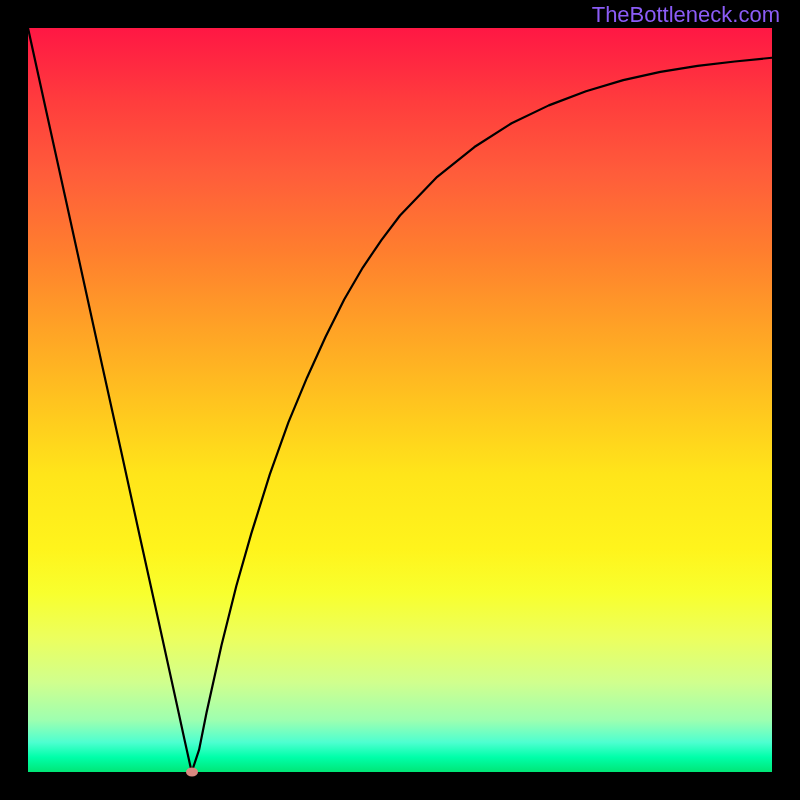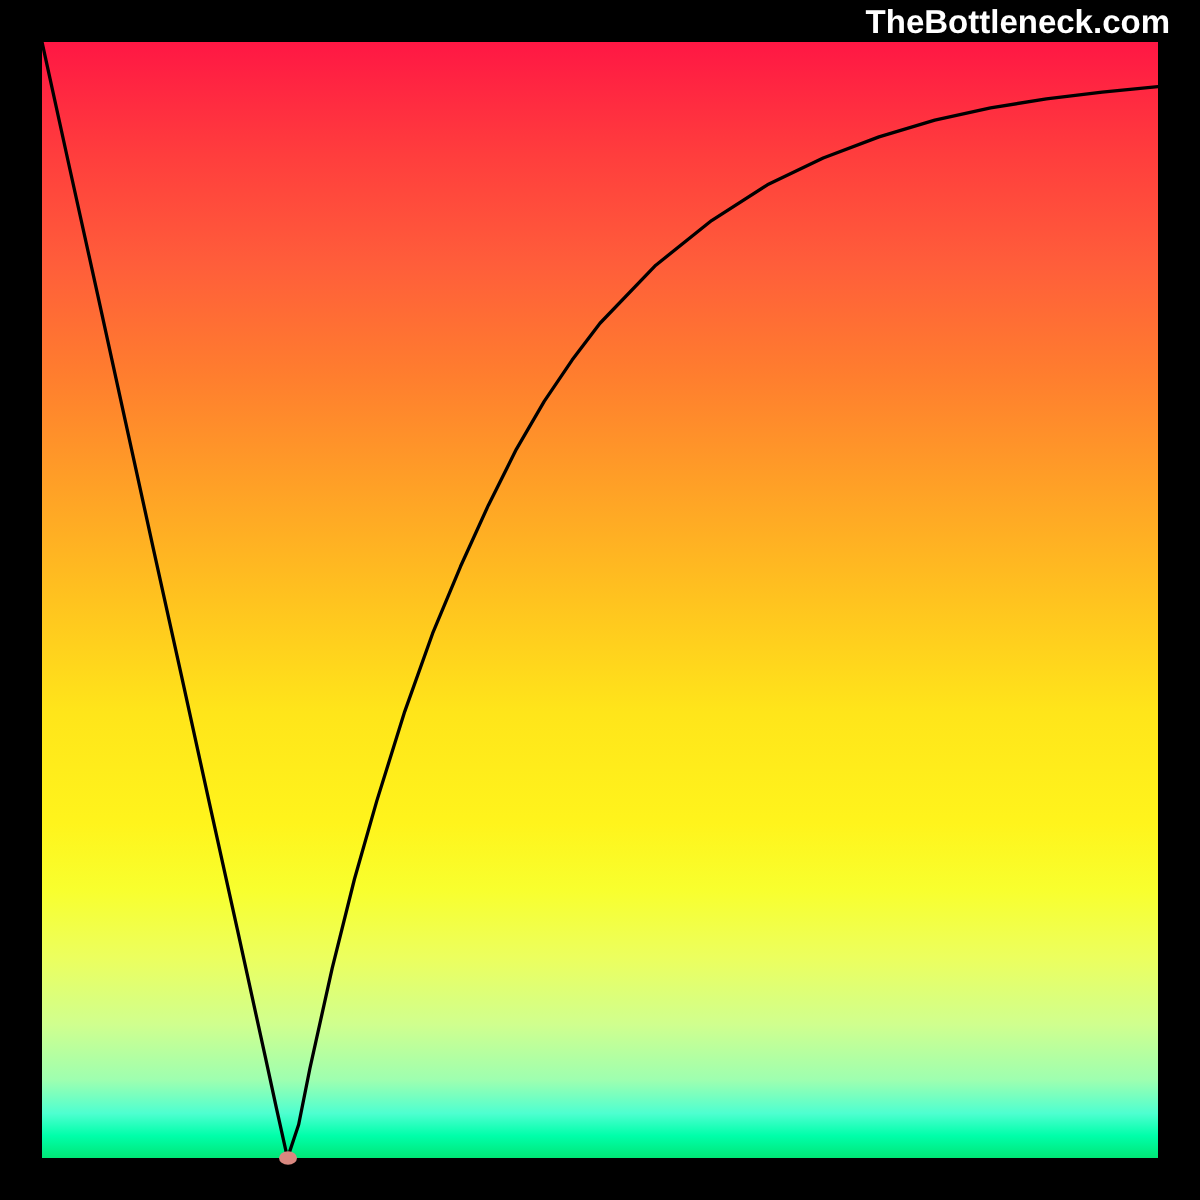--- a/index.html
+++ b/index.html
@@ -7,23 +7,23 @@
     width: 800px;
     height: 800px;
     background: #000;
     position: relative;
     font-family: Arial, sans-serif;
   }
   .watermark {
     position: absolute;
     top: 2px;
     right: 20px;
-    color: #ffffff;
+    color: #8b5cf6;
     font-size: 22px;
-    font-weight: bold;
+    font-weight: normal;
     z-index: 10;
   }
   .plot-area {
     position: absolute;
     top: 28px;
     left: 28px;
     width: 744px;
     height: 744px;
     background: linear-gradient(to bottom,
       #ff1744 0%,

